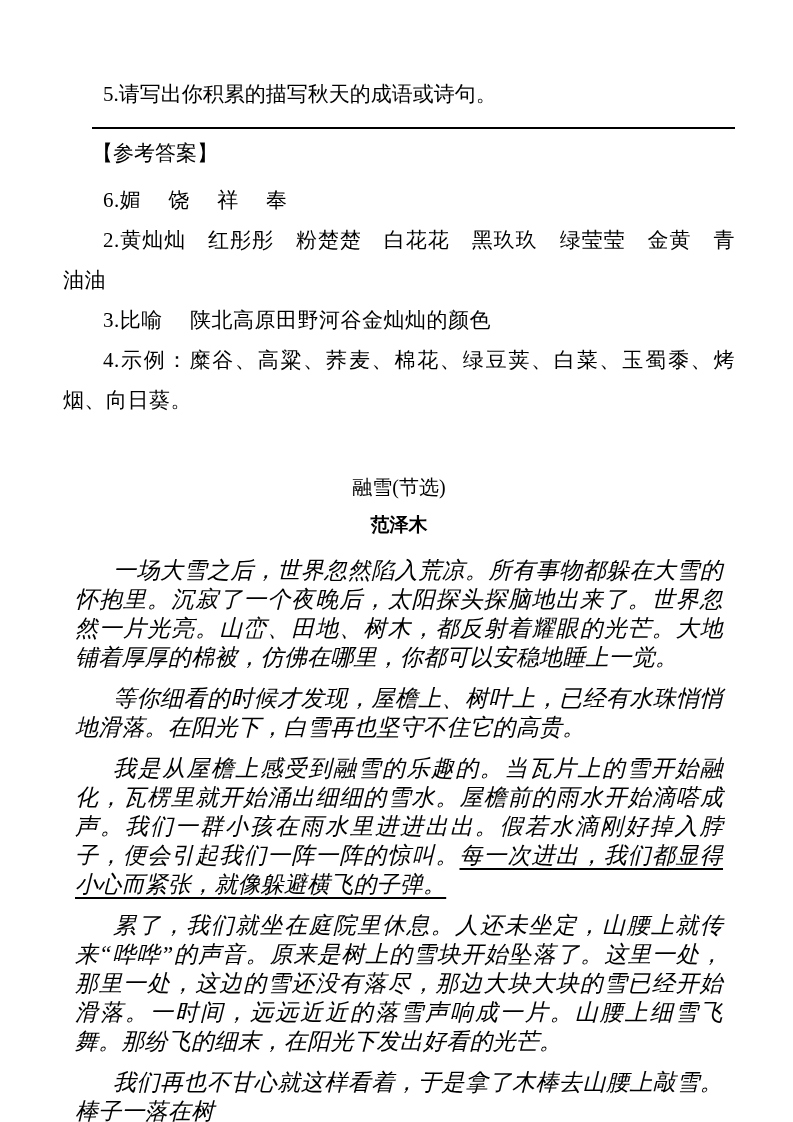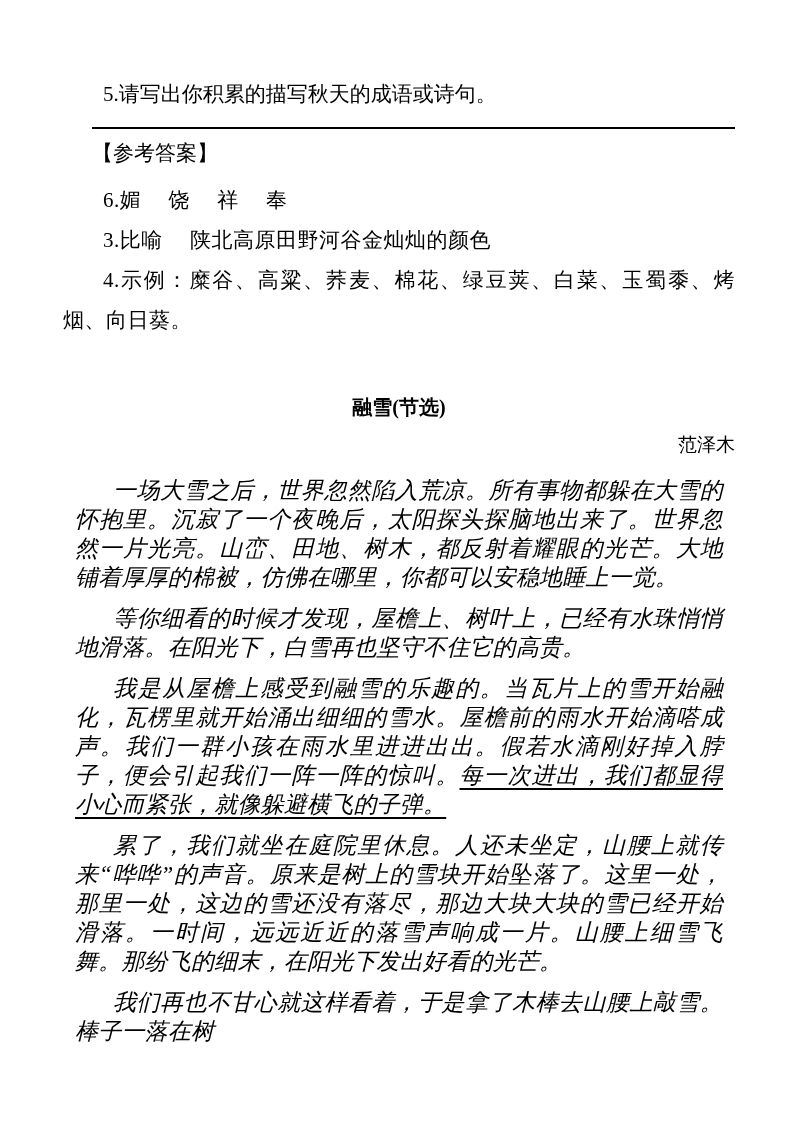--- a/index.html
+++ b/index.html
@@ -47,30 +47,31 @@
     text-indent: 40px;
     text-align: justify;
     letter-spacing: 0.5px;
   }
   
   .passage {
     margin-top: 48px;
   }
   .passage-title {
     font-size: 20px;
-    font-weight: 700;
+    font-weight: 400;
     text-align: center;
     margin: 0;
     line-height: 38px;
   }
   .passage-author {
     font-size: 19px;
-    text-align: right;
+    text-align: center;
     margin: 0;
     line-height: 38px;
+    font-weight: bold;
   }
   .passage-para {
     font-size: 23px;
     line-height: 29px;
     margin: 12px;
     text-indent: 38px;
     text-align: justify;
     letter-spacing: 0.2px;
     font-style: italic;
   }
@@ -88,20 +89,21 @@
 
 <div class="page">
 
   <p class="question-line">5.请写出你积累的描写秋天的成语或诗句。</p>
 
   <hr class="section-divider">
 
   <p class="answers-header">【参考答案】</p>
 
   <p class="answer-item">6.媚　 饶　 祥　 奉</p>
+  <p class="answer-item">2.黄灿灿　红彤彤　粉楚楚　白花花　黑玖玖　绿莹莹　金黄　青油油</p>
   <p class="answer-item">3.比喻　 陕北高原田野河谷金灿灿的颜色</p>
   <p class="answer-item">4.示例：糜谷、高粱、荞麦、棉花、绿豆荚、白菜、玉蜀黍、烤烟、向日葵。</p>
 
   <div class="passage">
     <h2 class="passage-title">融雪(节选)</h2>
     <p class="passage-author">范泽木</p>
 
     <p class="passage-para">一场大雪之后，世界忽然陷入荒凉。所有事物都躲在大雪的怀抱里。沉寂了一个夜晚后，太阳探头探脑地出来了。世界忽然一片光亮。山峦、田地、树木，都反射着耀眼的光芒。大地铺着厚厚的棉被，仿佛在哪里，你都可以安稳地睡上一觉。</p>
     <p class="passage-para">等你细看的时候才发现，屋檐上、树叶上，已经有水珠悄悄地滑落。在阳光下，白雪再也坚守不住它的高贵。</p>
     <p class="passage-para"><span>我是从屋檐上感受到融雪的乐趣的。当瓦片上的雪开始融化，瓦楞里就开始涌出细细的雪水。屋檐前的雨水开始滴嗒成声。我们一群小孩在雨水里进进出出。假若水滴刚好掉入脖子，便会引起我们一阵一阵的惊叫。</span><span class="underlined">每一次进出，我们都显得小心而紧张，就像躲避横飞的子弹。</span></p>

